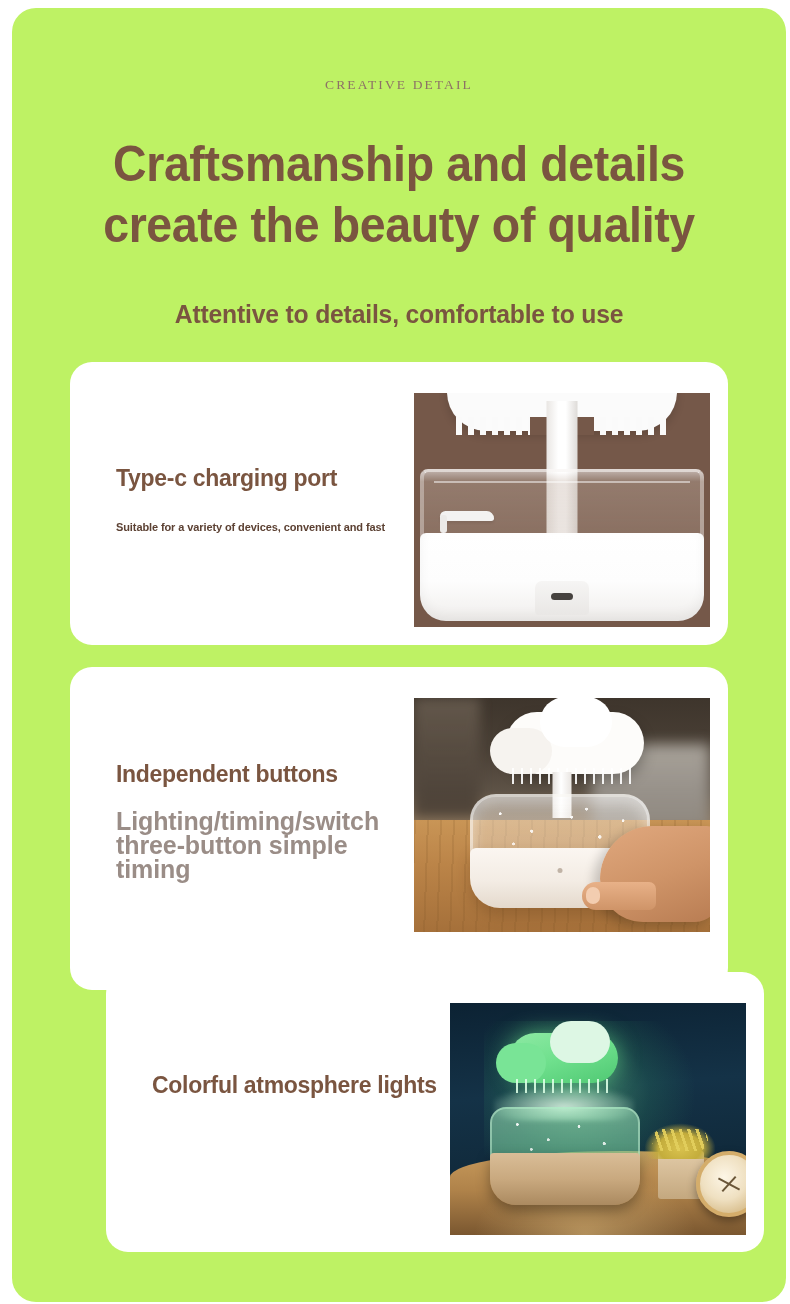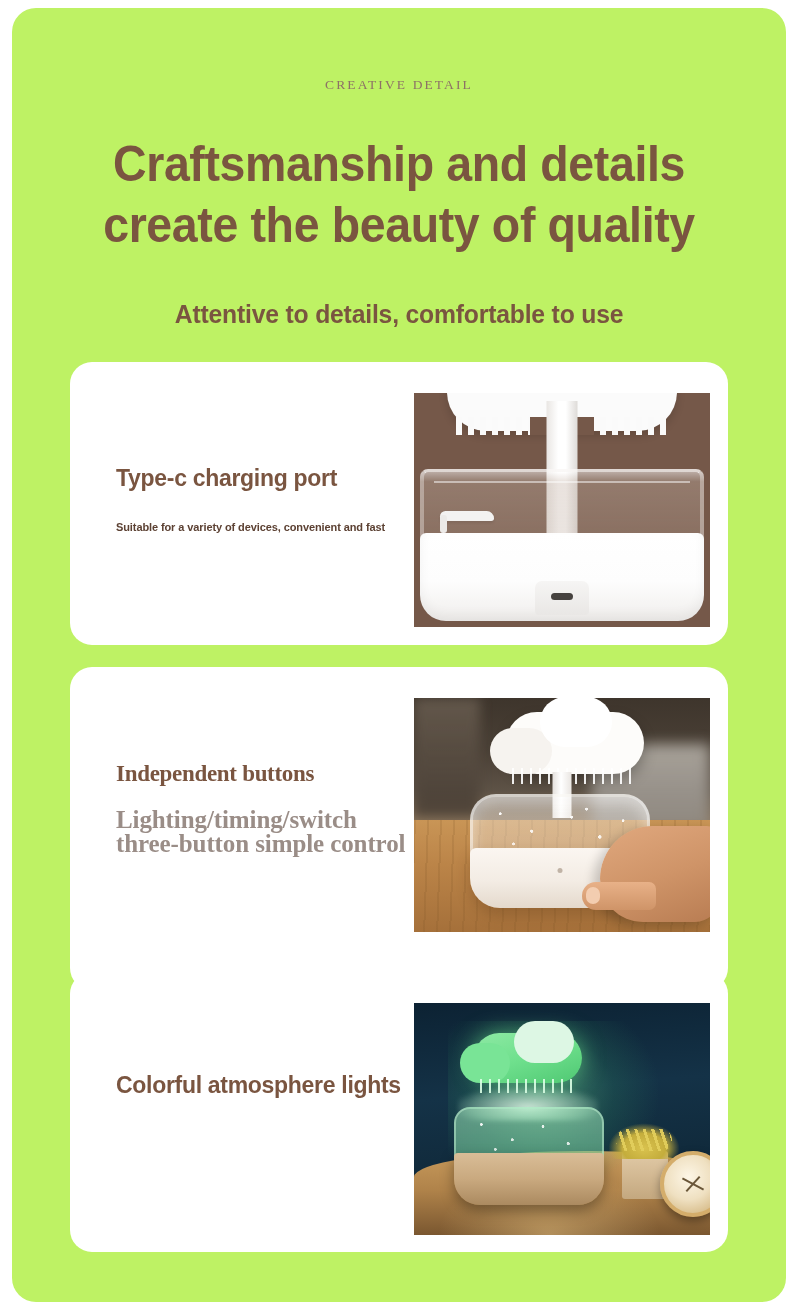--- a/index.html
+++ b/index.html
@@ -67,22 +67,22 @@
   .card {
     position: absolute;
     left: 58px;
     width: 658px;
     background: #ffffff;
     border-radius: 22px;
     overflow: hidden;
     padding-left: 28px;
   }
   .card-1 { top: 354px; height: 283px; }
-  .card-2 { top: 659px; height: 323px; font-family: Liberation Serif, serif; }
-  .card-3 { top: 964px; height: 280px; }
+  .card-2 { top: 659px; height: 323px; }
+  .card-3 { top: 964px; height: 280px; margin-left: 36px; }
 
   .card-text {
     position: absolute;
     left: 46px;
     width: 300px;
   }
 
   .card-title {
     font-size: 23px;
     font-weight: bold;
@@ -444,21 +444,21 @@
         </div>
       </div>
     </div>
   </div>
 
   <div class="card card-2">
     <div class="card-text">
       <div class="card-title">Independent buttons</div>
       <div class="card-desc">
         <div>Lighting/timing/switch</div>
-        <div>three-button simple control</div>
+        <div>three-button simple timing</div>
       </div>
     </div>
     <div class="photo">
       <div class="scene">
         <div class="p2-wall"></div>
         <div class="p2-wall-left"></div>
         <div class="p2-wall-blur"></div>
         <div class="p2-table"></div>
         <div class="p2-cloud"></div>
         <div class="p2-rain"></div>

